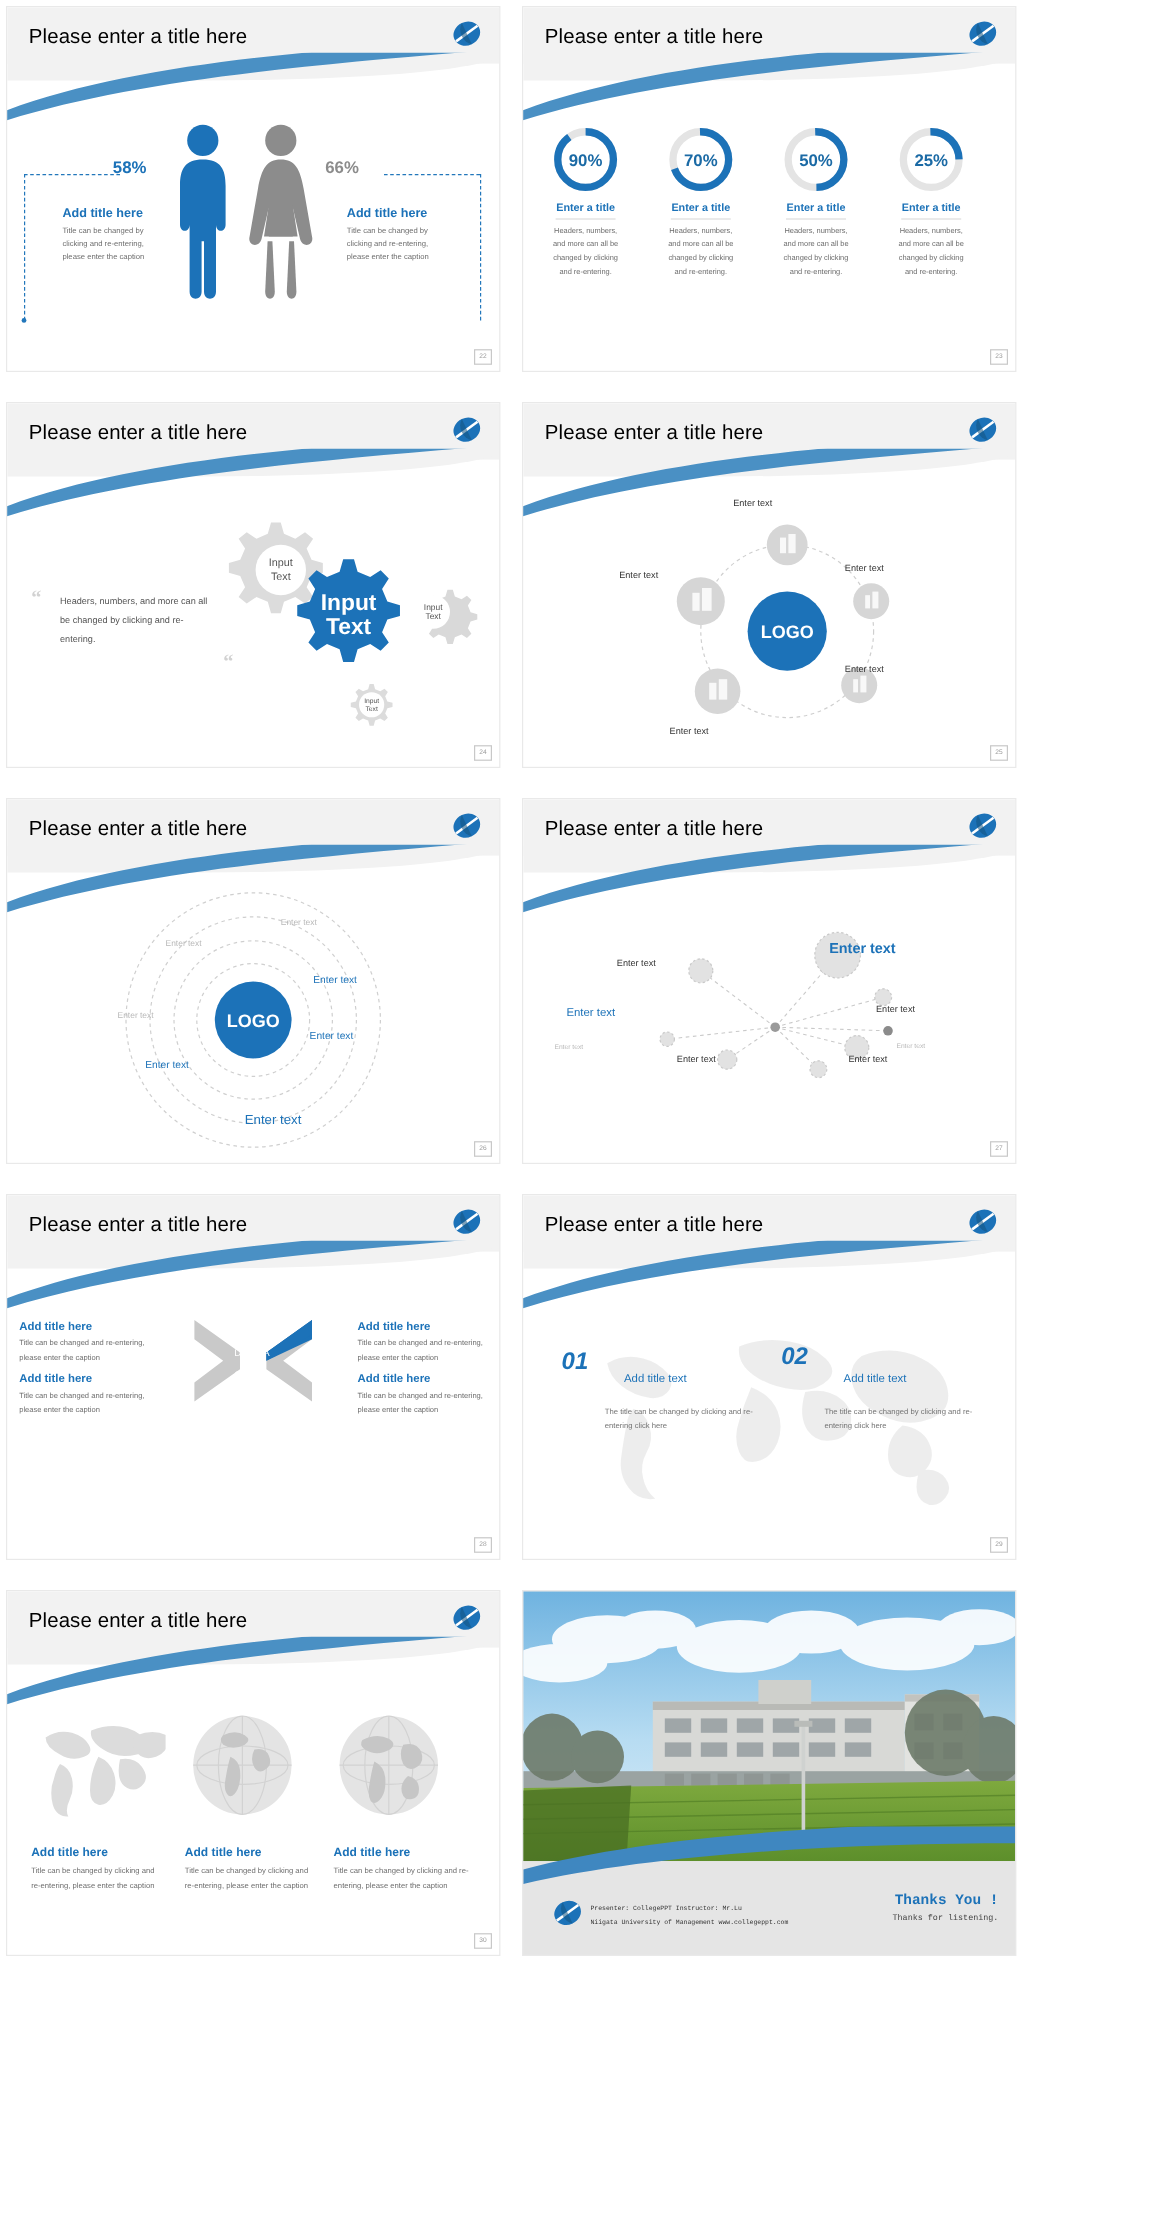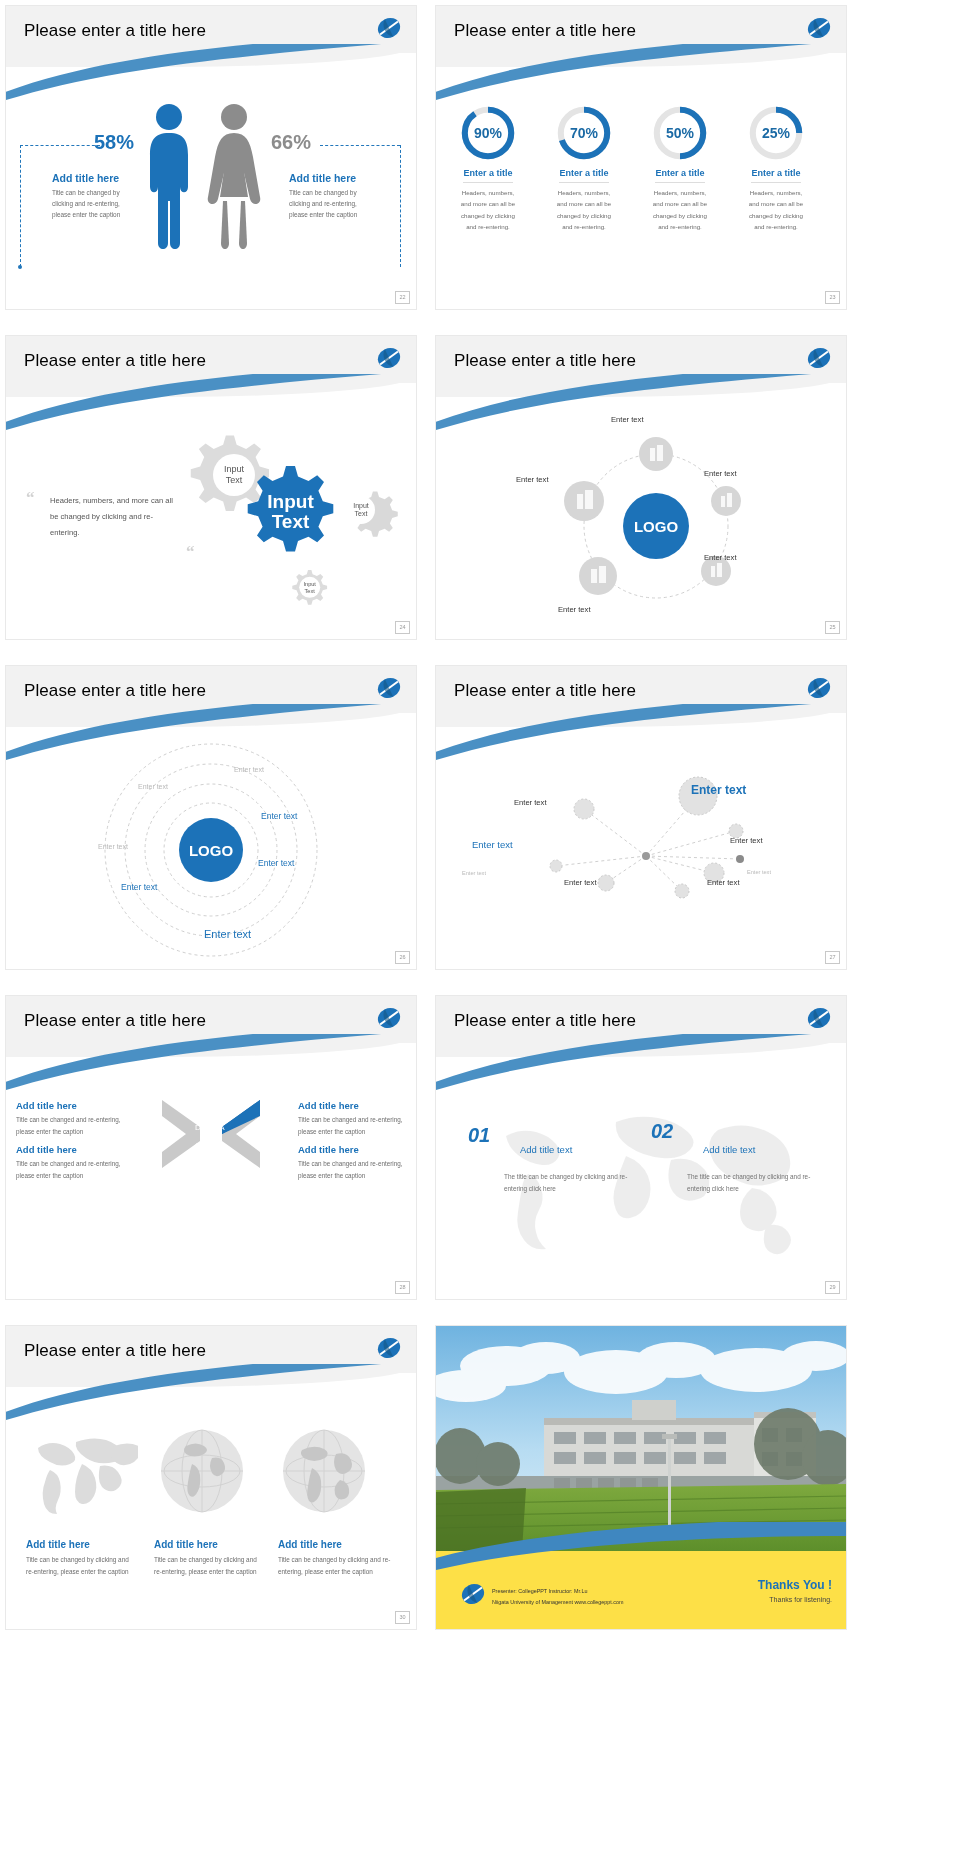--- a/index.html
+++ b/index.html
@@ -11,21 +11,21 @@
   .hdr{position:absolute;left:0;top:0;width:100%;height:47px;background:#f2f2f2;}
   .hdr:after{content:"";position:absolute;left:0;bottom:-14px;width:100%;height:22px;
              background:#f2f2f2;border-radius:0 0 60% 0/0 0 100% 0;}
   .ttl{position:absolute;left:18px;top:15px;font-size:17px;color:#000000;font-weight:400;letter-spacing:.1px;}
   .logo{position:absolute;right:14px;top:9px;width:26px;height:26px;}
   .swoosh{position:absolute;left:-6px;top:38px;width:430px;height:60px;pointer-events:none;}
   .pg{position:absolute;right:6px;bottom:5px;width:13px;height:11px;border:1px solid #c8c8c8;
       font-size:5.5px;color:#9a9a9a;text-align:center;line-height:11px;background:#fff;}
 
   
-  .s1 .pct{position:absolute;font-size:20px;font-weight:bold;}
+  .s1 .pct{position:absolute;font-size:14px;font-weight:bold;}
   .s1 .ah{font-size:10.5px;font-weight:bold;color:#1c72b8;}
   .s1 .ab{font-size:6.4px;color:#6d6d6d;line-height:1.75;}
   .dashbox{position:absolute;border:1px dashed #2277bb;}
 
   
   .dn{position:absolute;width:62px;text-align:center;}
   .dn .ring{position:relative;width:58px;height:58px;margin:0 auto;}
   .dn .val{position:absolute;left:0;top:0;width:58px;height:58px;line-height:58px;
            font-size:14px;font-weight:bold;color:#1b6aa5;}
   .dn .t{margin-top:6px;font-size:9px;font-weight:bold;color:#1c72b8;}
@@ -49,21 +49,21 @@
   
   .num{position:absolute;font-size:20px;font-weight:bold;color:#1c72b8;font-style:italic;}
   .s8 h4{margin:16px;font-size:9.5px;color:#1c72b8;font-weight:normal;}
   .s8 p{margin:4px 0 0;font-size:6.4px;color:#737373;line-height:1.8;}
 
   
   .s9 h4{margin:0;font-size:10px;color:#1c72b8;font-weight:bold;}
   .s9 p{margin:4px 0 0;font-size:6.4px;color:#6d6d6d;line-height:1.85;}
 
   
-  .s10{background:#fde047;}
+  .s10{background:#e5e5e5;font-family:Liberation Mono, monospace;}
   .photo{position:absolute;left:0;top:0;width:410px;height:225px;overflow:hidden;}
   .thanks{position:absolute;right:14px;bottom:26px;text-align:right;}
   .thanks .t1{font-size:12px;font-weight:bold;color:#1c72b8;}
   .thanks .t2{font-size:7px;color:#444;margin-top:4px;}
   .pres{position:absolute;left:56px;bottom:22px;font-size:5.4px;color:#333;line-height:1.9;}
   .plogo{position:absolute;left:24px;bottom:22px;width:26px;height:26px;}
 </style>
 </head>
 <body>
 

